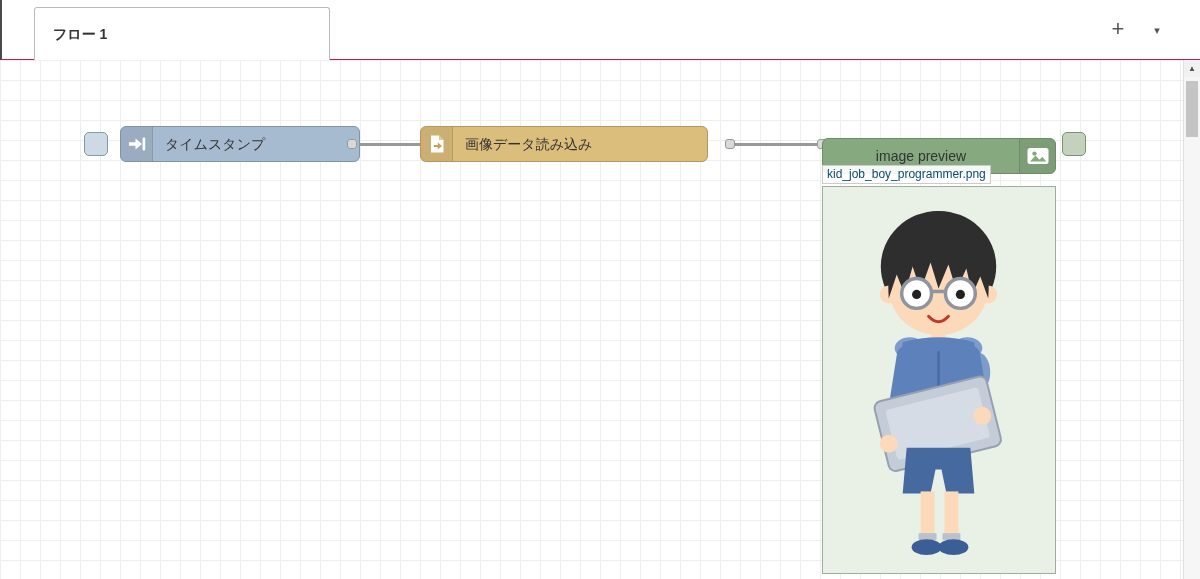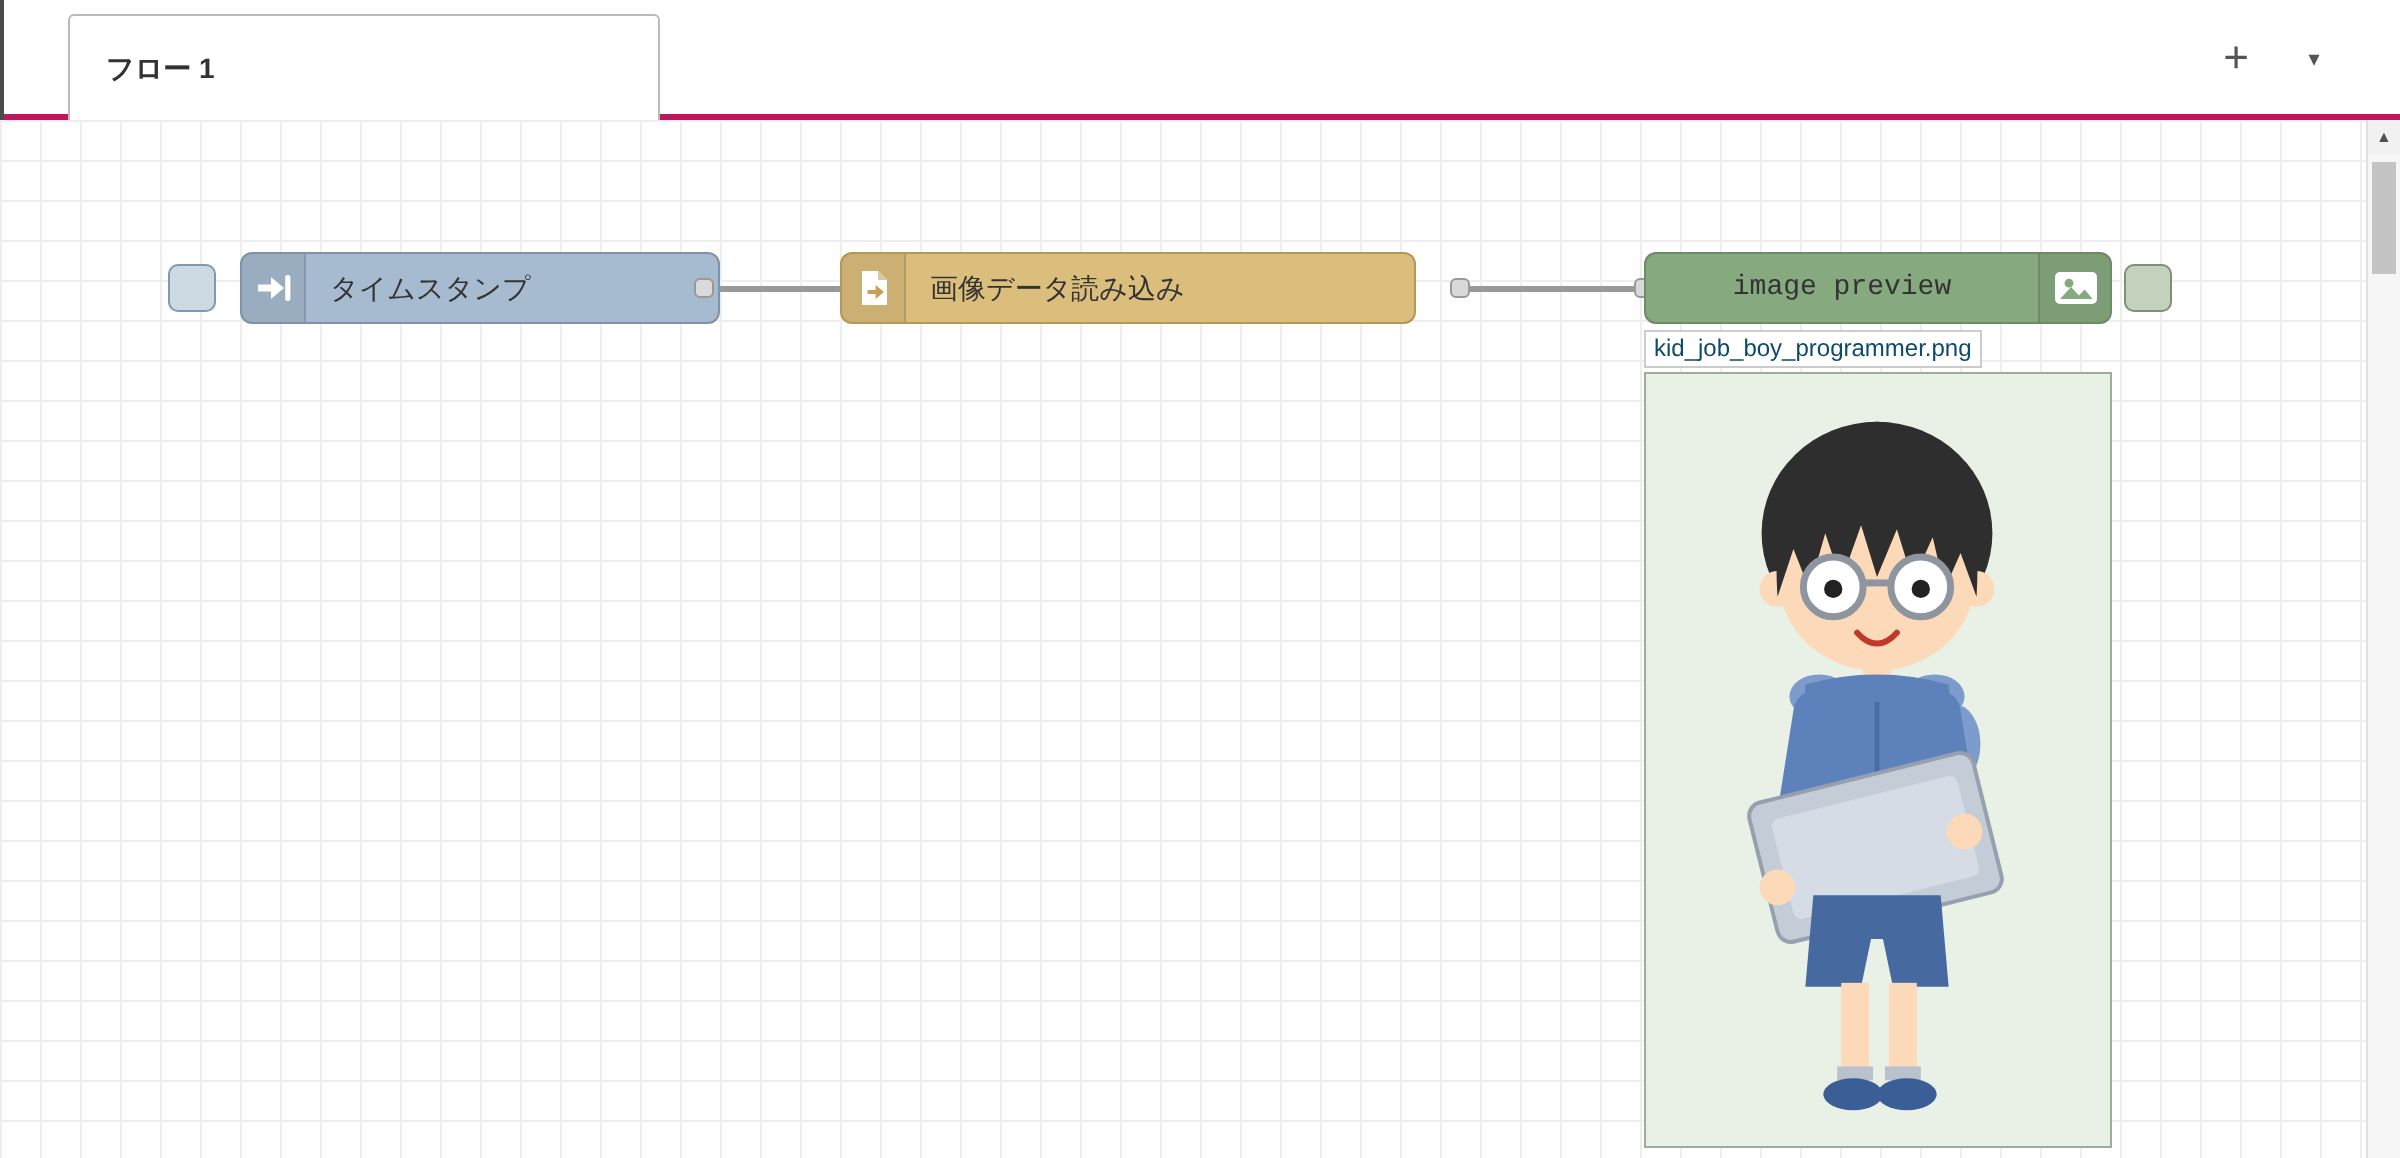--- a/index.html
+++ b/index.html
@@ -6,21 +6,21 @@
   html, body { width: 1200px; height: 579px; overflow: hidden; }
   body {
     font-family: "Liberation Sans", "DejaVu Sans", sans-serif;
     position: relative;
     background: #fff;
   }
 
   
   .header {
     position: absolute; left: 0; top: 0; width: 1200px; height: 60px;
-    background: #fff; border-bottom: 3px solid #be185d; padding-left: 11px;
+    background: #fff; border-bottom: 1px solid #be185d; padding-left: 11px;
   }
   .header-left-edge {
     position: absolute; left: 0; top: 0; width: 2px; height: 60px; background: #4a4a4a;
   }
   .flow-tab {
     position: absolute; left: 34px; top: 7px; width: 296px; height: 53px;
     background: #fff; border: 1px solid #bbb; border-bottom: none;
     border-radius: 3px 3px 0 0; cursor: pointer;
   }
   .flow-tab-label {
@@ -66,21 +66,21 @@
   .chip-left  { left: 0; border-right: 1px solid rgba(0,0,0,0.12); border-radius: 5px 0 0 5px; }
   .chip-right { right: 0; border-left: 1px solid rgba(0,0,0,0.12); border-radius: 0 5px 5px 0; width: 36px; }
   .chip-right svg { width: 24px; height: 20px; }
 
   .node-inject { left: 120px; top: 66px; width: 240px; background: #a6bbcf; border-color: #7e93a7; }
   .node-inject .node-label { left: 44px; }
 
   .node-file { left: 420px; top: 66px; width: 288px; background: #dbbd7c; border-color: #b79659; }
   .node-file .node-label { left: 44px; }
 
-  .node-preview { left: 822px; top: 66px; width: 234px; background: #87a980; border-color: #6e8a66; font-family: Liberation Mono, monospace; }
+  .node-preview { left: 822px; top: 78px; width: 234px; background: #87a980; border-color: #6e8a66; }
   .node-preview .node-label { left: 10px; right: 46px; text-align: center; }
 
   .node-button {
     position: absolute; width: 24px; height: 24px; top: 72px;
     border: 1px solid; border-radius: 5px; cursor: pointer;
   }
   .inject-button { left: 84px; background: #cdd9e3; border-color: #8399ab; }
   .preview-button { left: 1062px; background: #c3d1bd; border-color: #7d9176; }
 
   .port {

